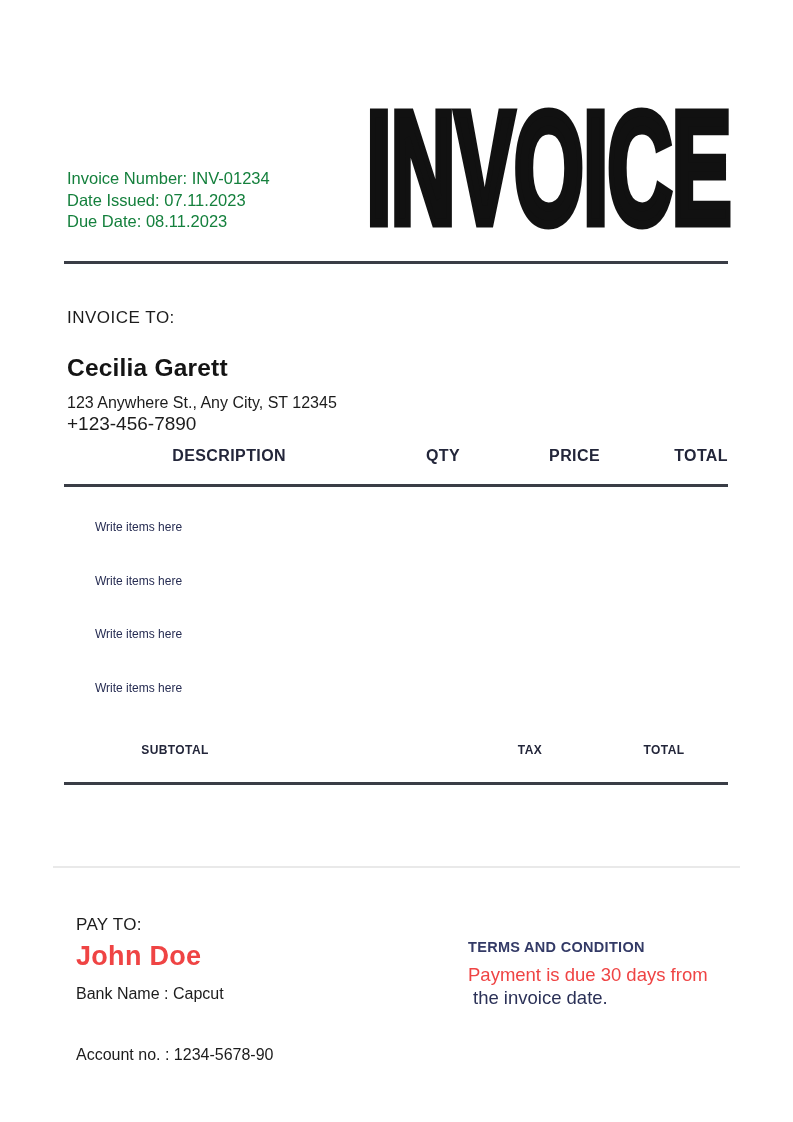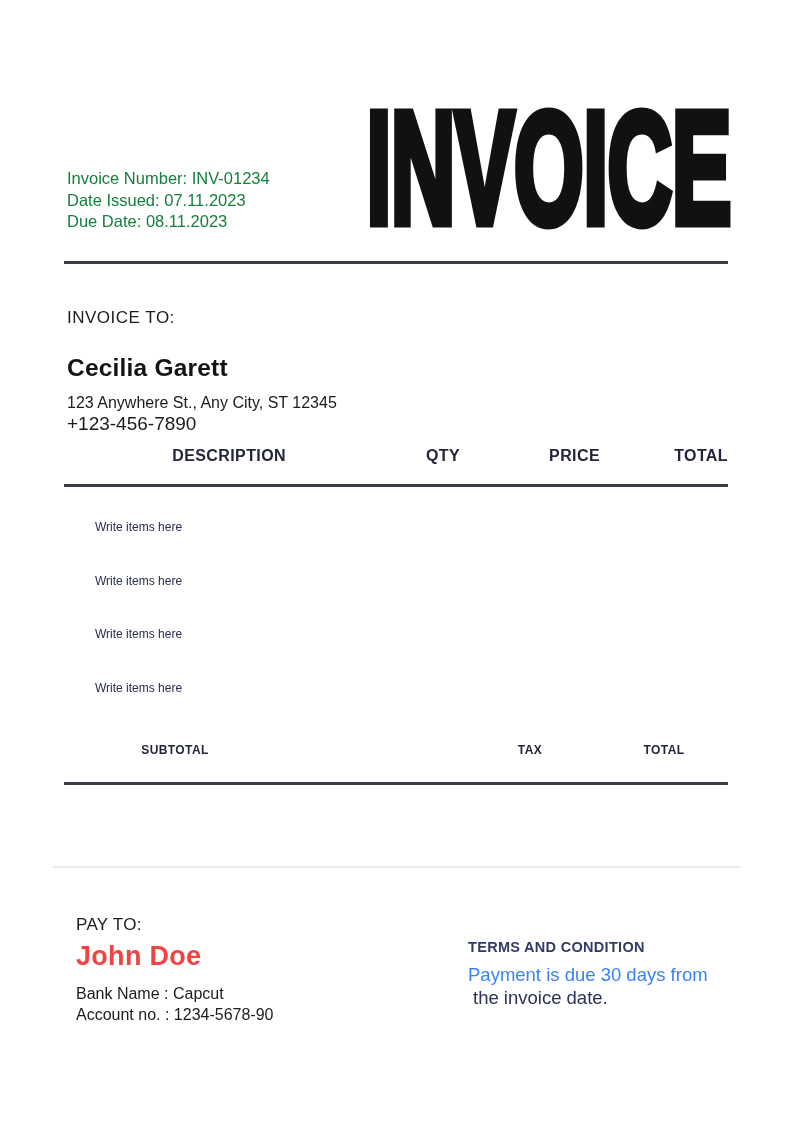--- a/index.html
+++ b/index.html
@@ -94,25 +94,25 @@
     letter-spacing: 0.4px;
     color: #23263a;
     text-align: center;
   }
 
   
   .pay-to { position: absolute; left: 76px; top: 915px; }
   .pay-to-heading { font-size: 17px; letter-spacing: 0.3px; color: #1c1c1c; }
   .pay-to-name { font-size: 27px; font-weight: bold; color: #ef4444; margin-top: 6px; letter-spacing: 0.3px; }
   .pay-to-bank { font-size: 16px; color: #1c1c1c; margin-top: 12px; line-height: 20.5px; }
-  .pay-to-account { font-size: 16px; color: #1c1c1c; line-height: 20.5px; }
+  .pay-to-account { font-size: 16px; color: #1c1c1c; line-height: 20.5px; margin-top: 40px; }
 
   .terms { position: absolute; left: 468px; top: 939px; width: 290px; }
   .terms-heading { font-size: 14.5px; font-weight: bold; color: #333a66; letter-spacing: 0.3px; }
-  .terms-line1 { font-size: 18.5px; color: #3b82f6; margin-top: 8px; line-height: 23px; }
+  .terms-line1 { font-size: 18.5px; color: #ef4444; margin-top: 8px; line-height: 23px; }
   .terms-line2 { font-size: 18.5px; color: #2b3157; line-height: 23px; padding-left: 5px; }
 </style>
 </head>
 <body>
 
 <div class="page">
 
   <div class="invoice-title">INVOICE</div>
 
   <div class="meta-block">

